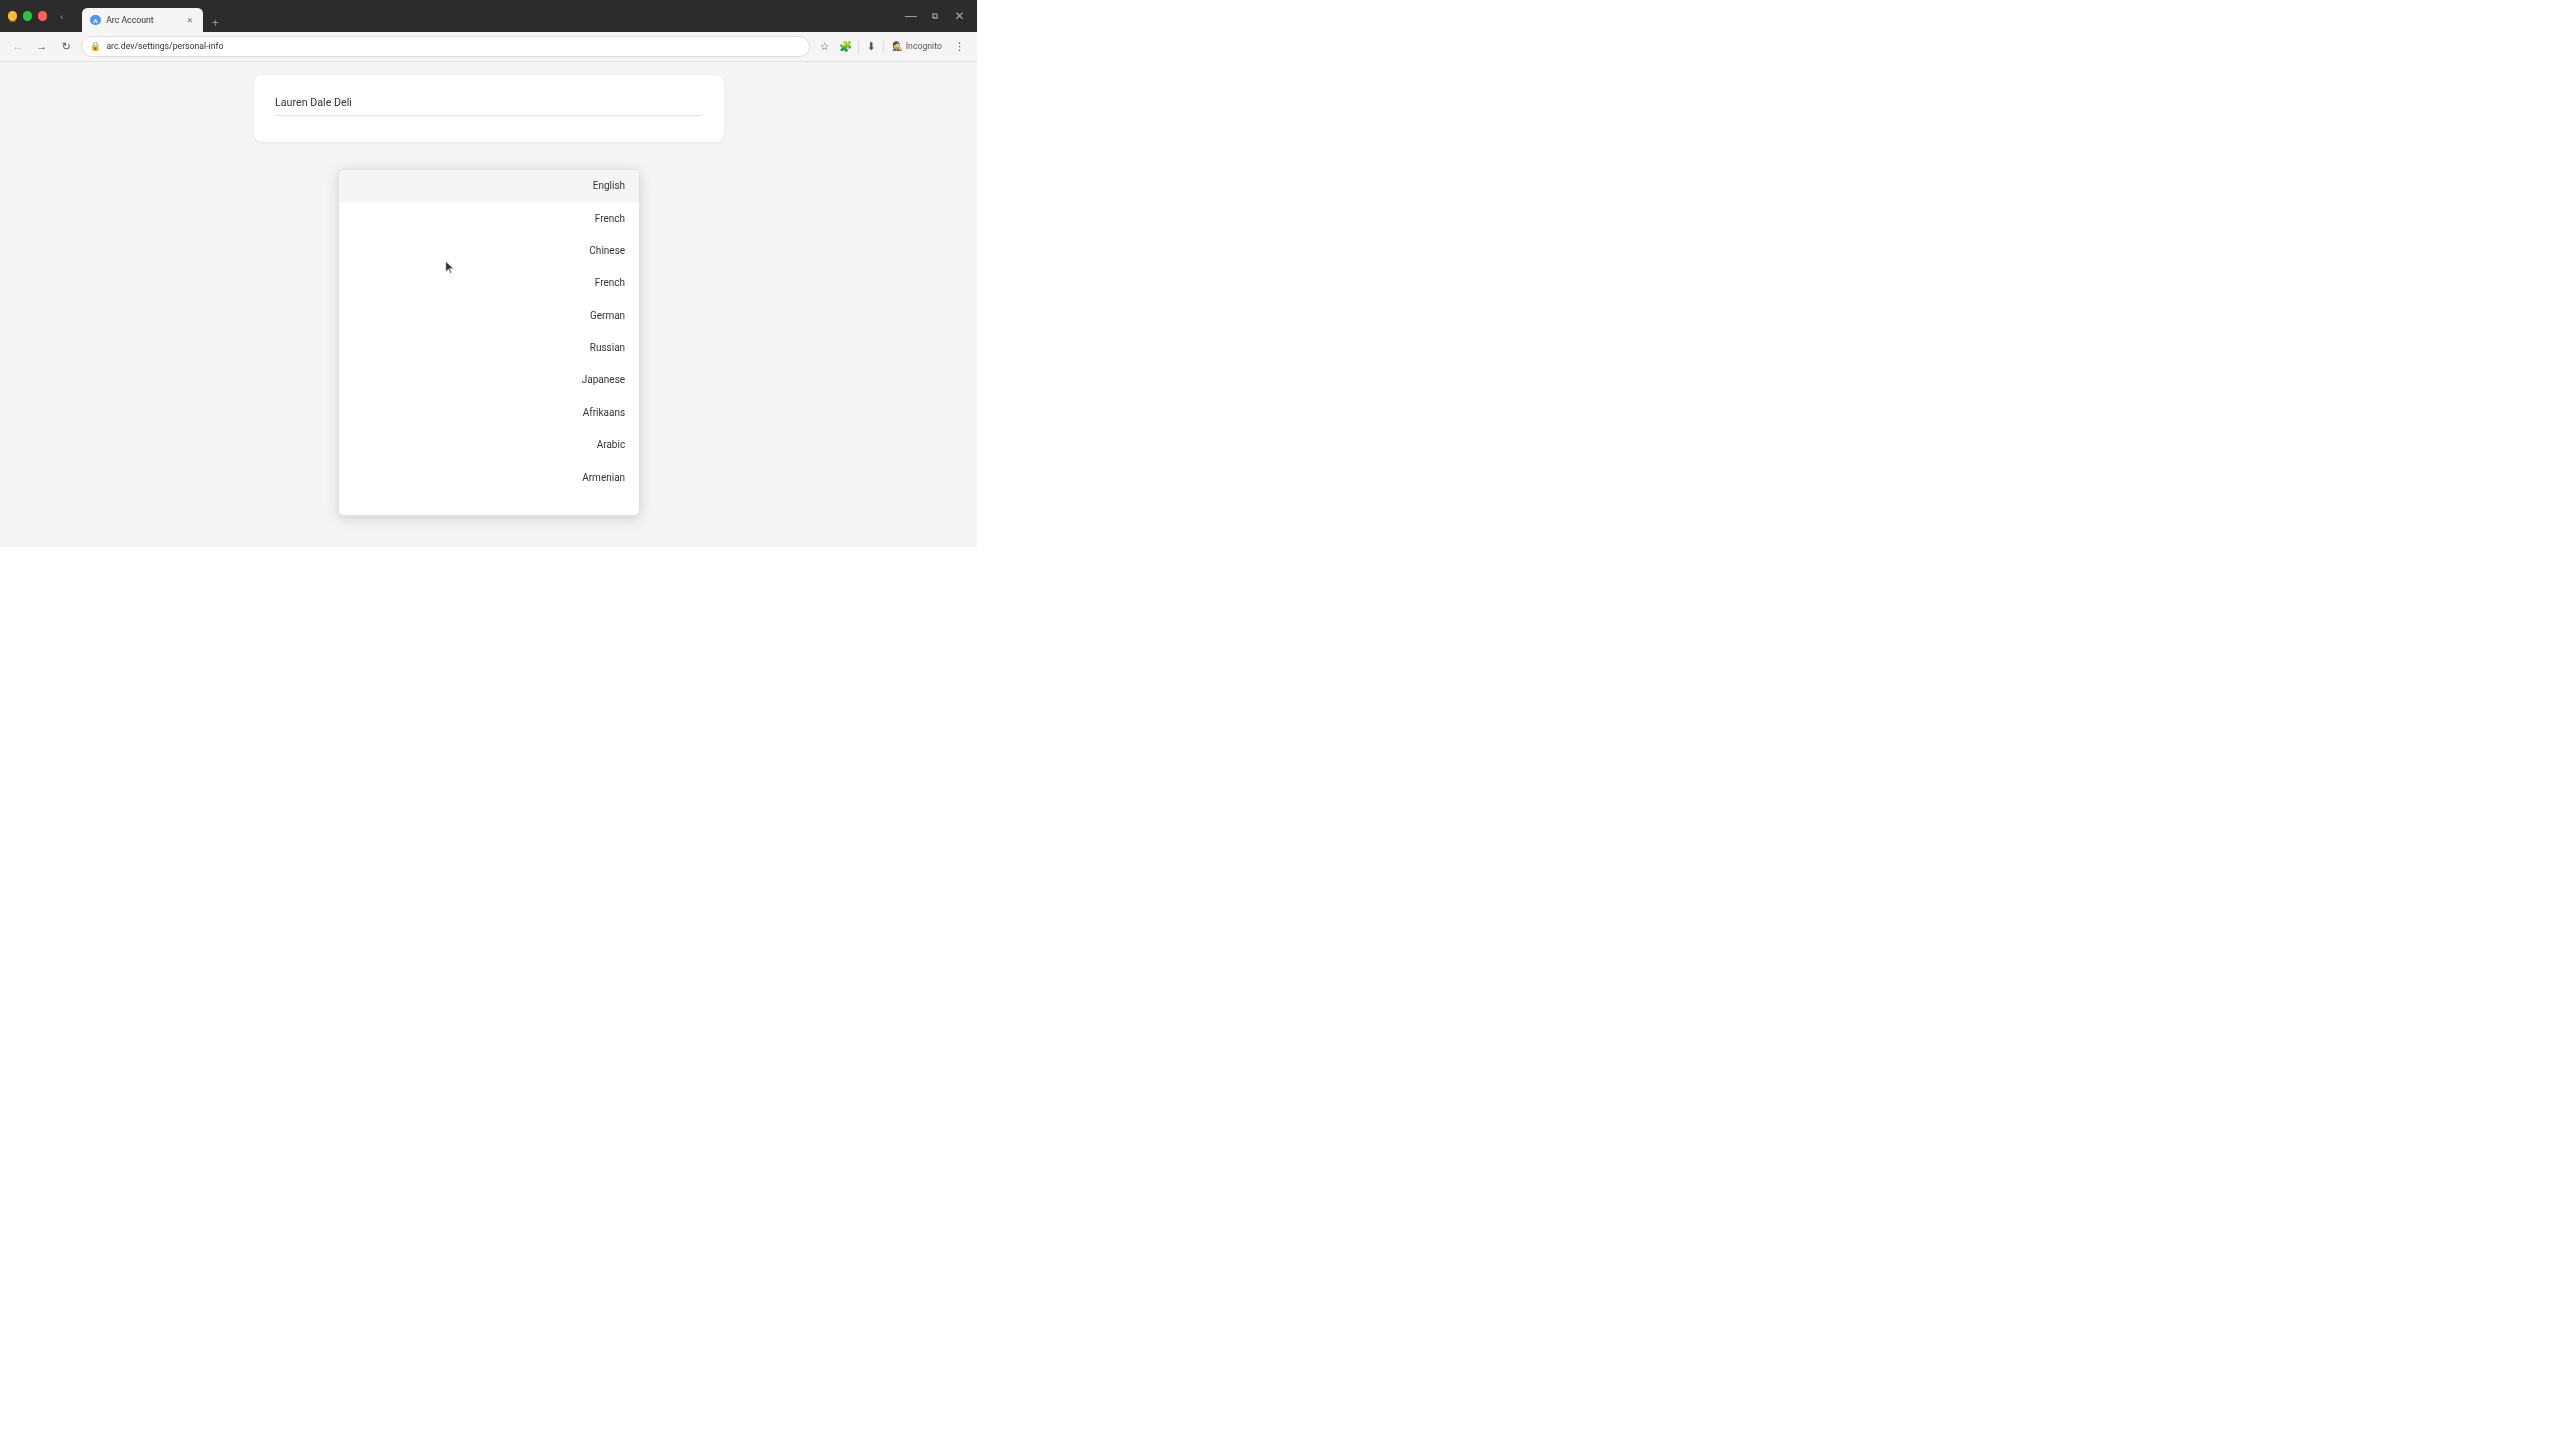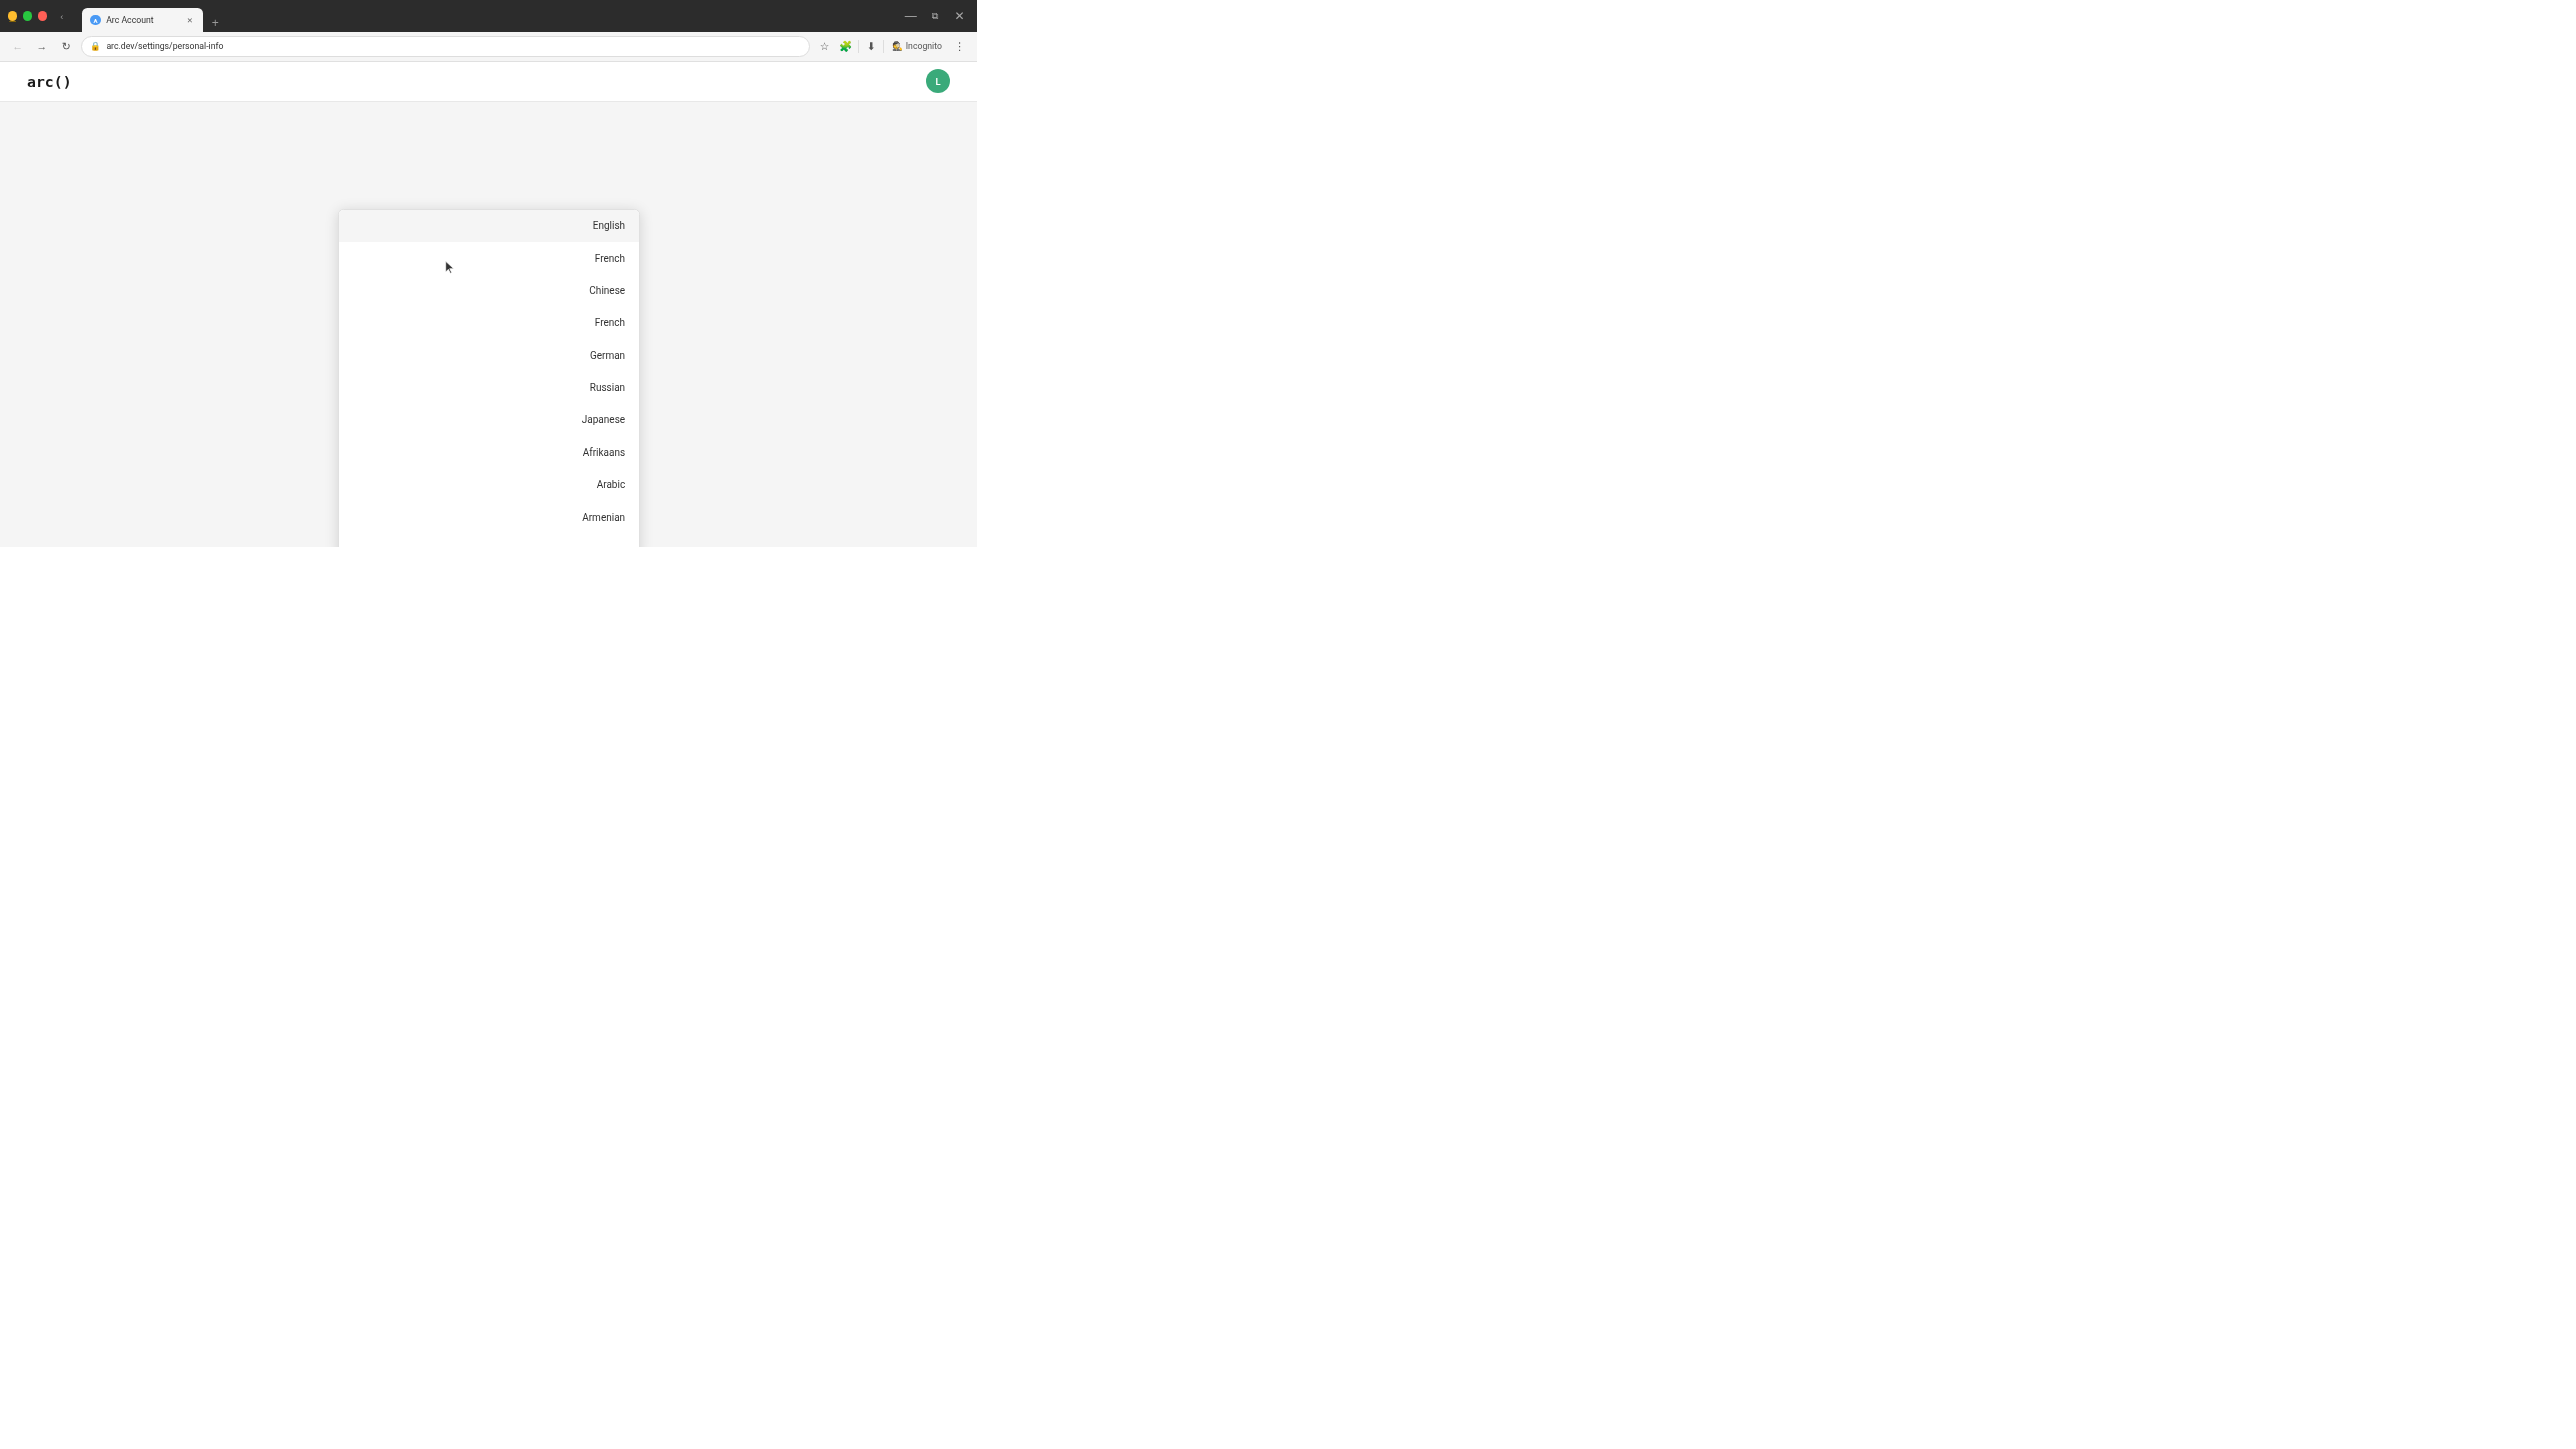--- a/index.html
+++ b/index.html
@@ -367,27 +367,28 @@
     <div class="incognito-badge">
       <span>🕵</span>
       <span>Incognito</span>
     </div>
     <button class="toolbar-icon-btn">⋮</button>
   </div>
 </div>
 
 <div class="page-content">
 
-  <div class="site-header">
-    <div class="site-logo">arc()</div>
-    <div class="user-avatar">L</div>
-  </div>
 
   <div class="main-area">
 
+    <div class="form-card">
+      <div class="form-field-row">
+        <div class="name-field-display">Lauren Dale Deli</div>
+      </div>
+    </div>
 
     <div class="dropdown-overlay">
       <div class="dropdown-list">
 
         <div class="dropdown-item hovered">
           <span>English</span>
         </div>
         <div class="dropdown-item">
           <span>French</span>
         </div>

